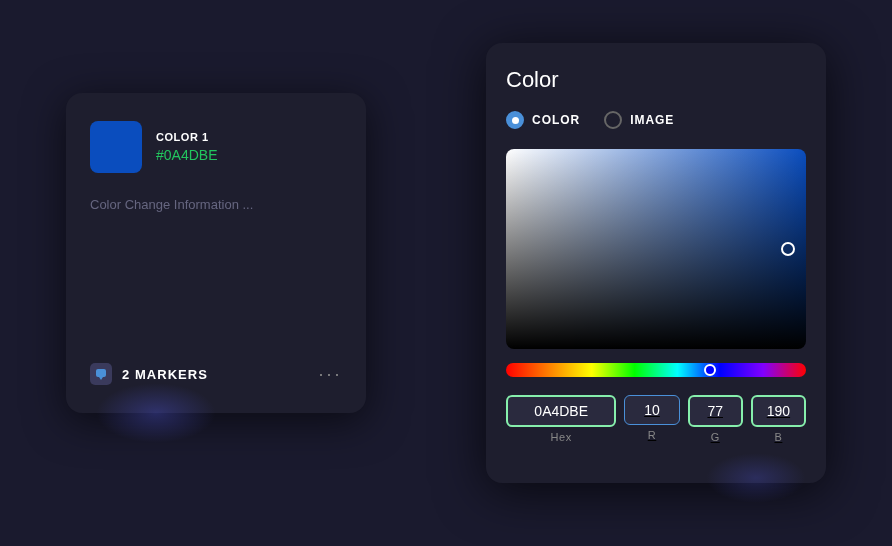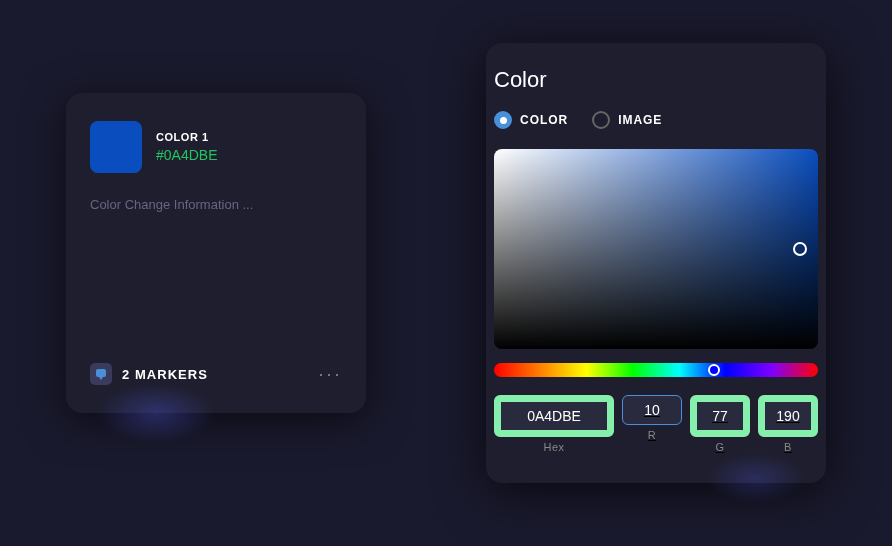--- a/index.html
+++ b/index.html
@@ -114,21 +114,21 @@
 
     
     .right-panel {
       position: absolute;
       right: 0;
       top: 0;
       width: 340px;
       height: 440px;
       background: #1e1e2e;
       border-radius: 16px;
-      padding: 24px 8px 20px;
+      padding: 24px 20px 20px;
       box-shadow: 0 8px 50px rgba(0,0,0,0.7);
       display: flex;
       flex-direction: column;
       gap: 14px;
     }
 
     .panel-title {
       color: #ffffff;
       font-size: 22px;
       font-weight: 400;
@@ -253,21 +253,21 @@
     }
 
     .input-group.channel {
       flex: 1;
       text-decoration: underline;
     }
 
     .channel-input {
       width: 100%;
       background: #2a2a3e;
-      border: 7px solid #86efac;
+      border: 2px solid #86efac;
       border-radius: 6px;
       color: #ffffff;
       font-size: 14px;
       text-align: center;
       padding: 6px 4px;
       outline: none;
     }
 
     .channel-input.active-border {
       border: 1.5px solid #4a90d9;

